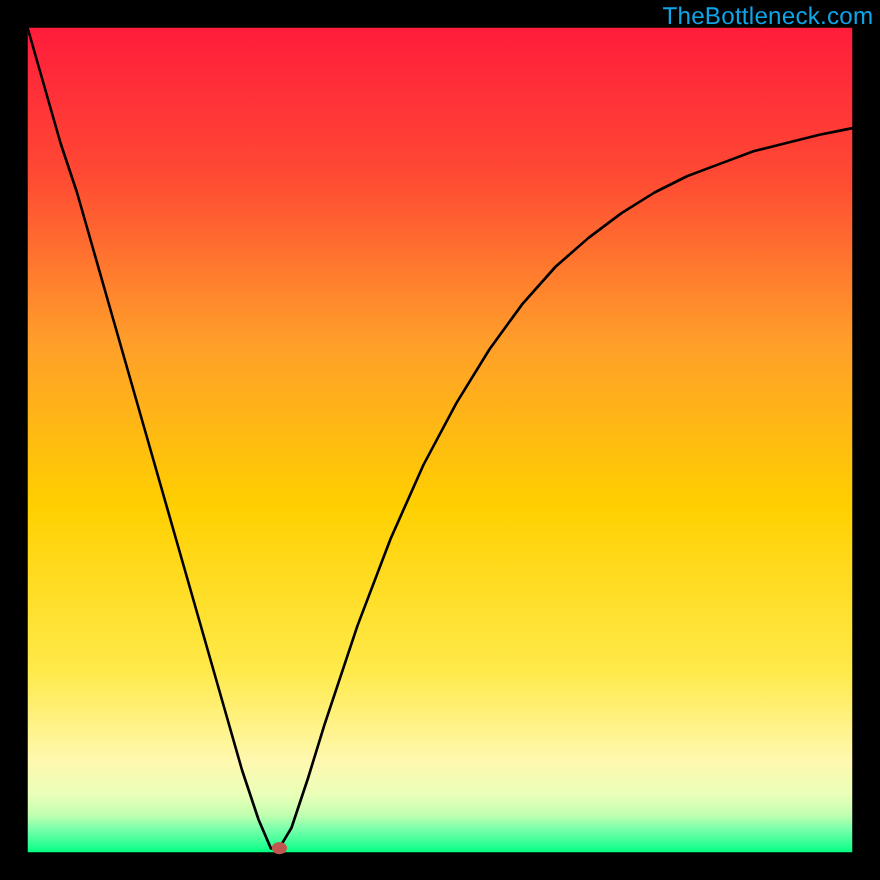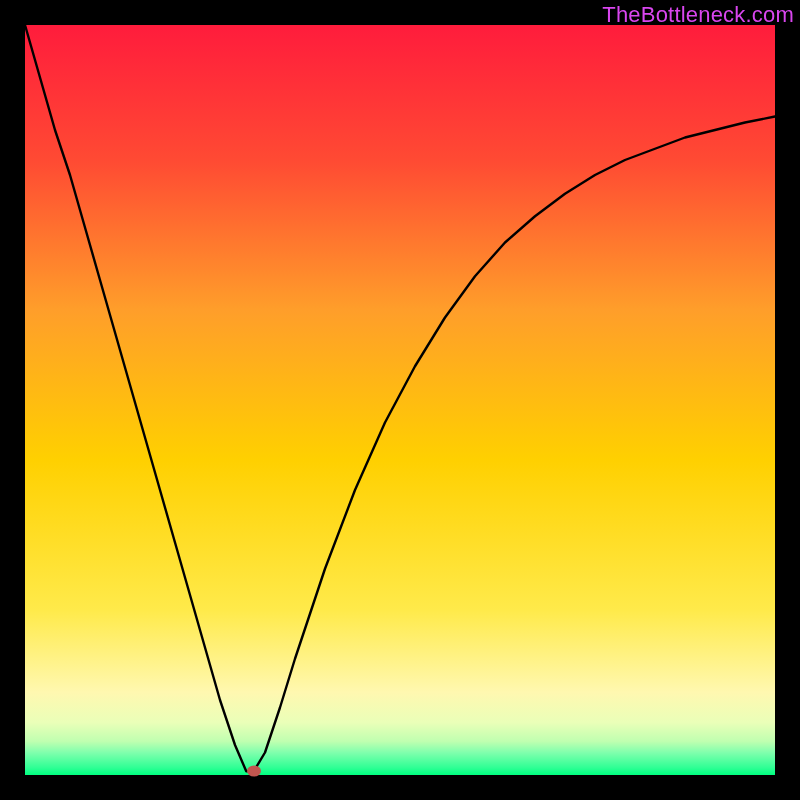--- a/index.html
+++ b/index.html
@@ -24,21 +24,21 @@
     position: absolute;
     left: 0;
     top: 0;
     width: 750px;
     height: 750px;
   }
   .watermark {
     position: absolute;
     top: 2px;
     right: 6px;
-    color: #d946ef;
+    color: #0ea5e9;
     font-size: 22px;
     font-weight: 500;
     letter-spacing: 0.2px;
   }
   .dot {
     position: absolute;
     width: 14px;
     height: 11px;
     border-radius: 50%;
     background: #c1564f;

